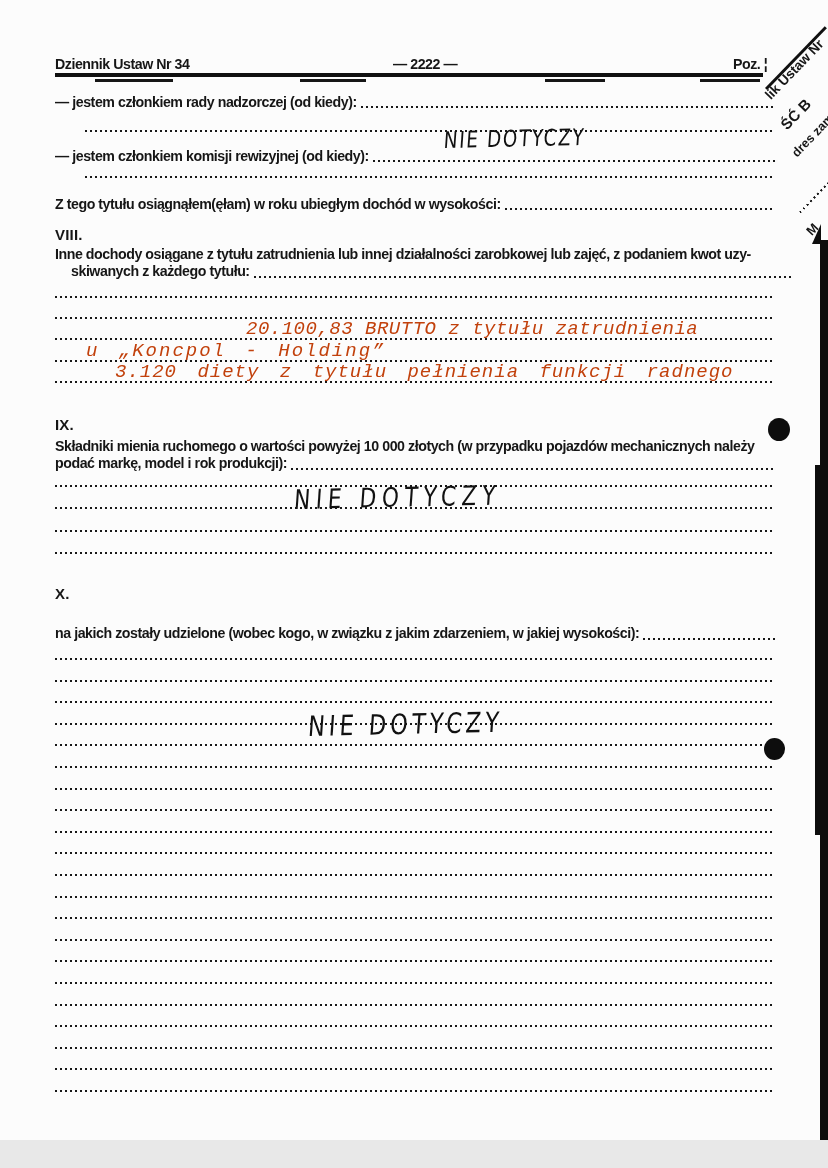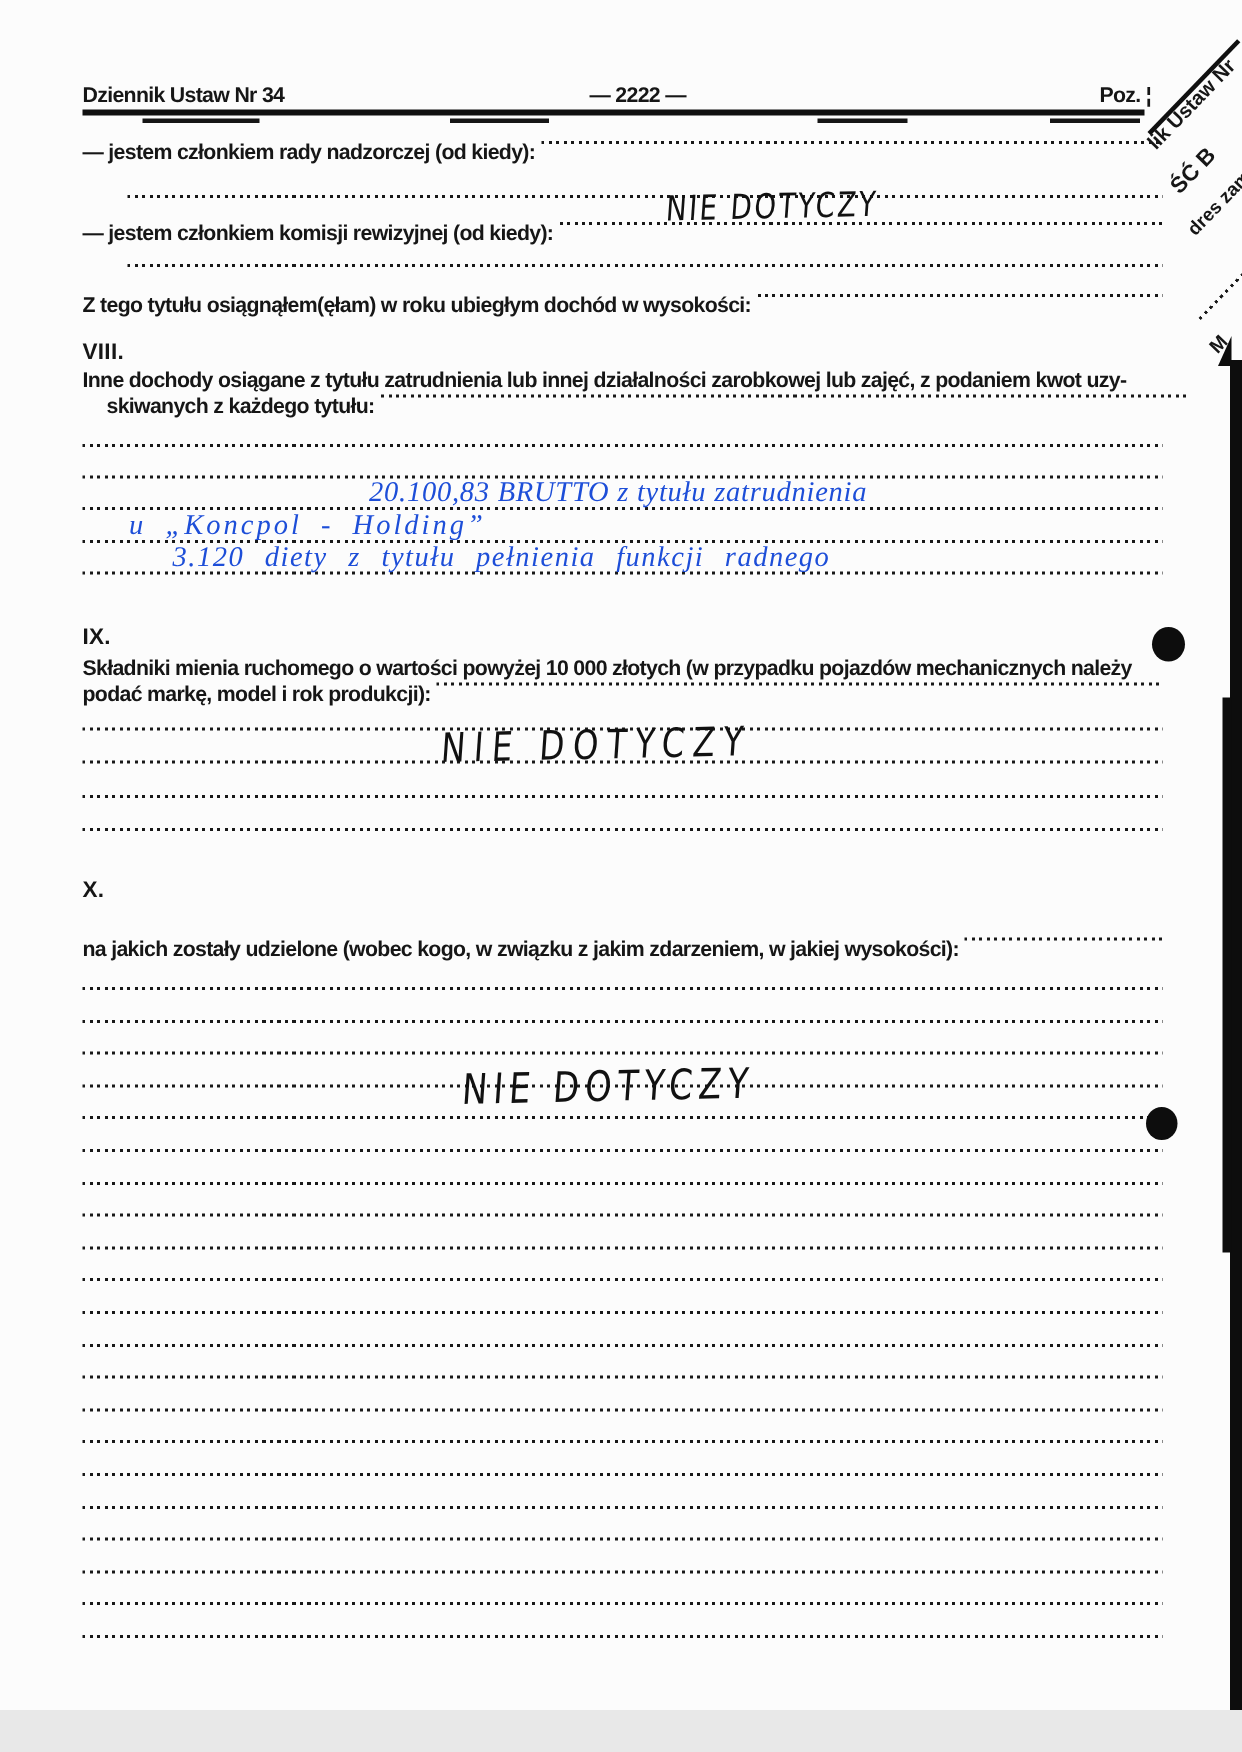--- a/index.html
+++ b/index.html
@@ -2,29 +2,29 @@
 <html><head>
 <meta charset="utf-8">
 <style>
   html,body{margin:0;padding:0;background:#e8e8e8;}
   .page{
     position:relative;width:828px;height:1140px;background:#fcfcfc;
     font-family:"Liberation Sans",sans-serif;color:#161616;overflow:hidden;
   }
   .abs{position:absolute;}
   .lbl{font-size:14.2px;font-weight:bold;letter-spacing:-0.45px;white-space:nowrap;}
-  .row{display:flex;}
+  .row{display:flex;align-items:flex-end;}
   .dotfill{flex:1;height:2px;margin:0 0 2px 4px;
     background:repeating-linear-gradient(90deg,#181818 0 2px,transparent 2px 5px);}
   .dotline{height:2px;width:100%;
     background:repeating-linear-gradient(90deg,#181818 0 2px,transparent 2px 5px);}
   .ruled{display:flex;flex-direction:column;}
   .heading{font-size:15px;font-weight:bold;letter-spacing:0.2px;}
   .para{font-size:14.2px;font-weight:bold;letter-spacing:-0.45px;line-height:17px;white-space:nowrap;}
-  .hw{font-family:Liberation Serif, serif;font-style:italic;color:#1d4ed8;white-space:nowrap;}
+  .hw{font-family:Liberation Mono, monospace;font-style:italic;color:#c2410c;white-space:nowrap;}
   .hw-caps{font-family:"DejaVu Sans",sans-serif;color:#111;white-space:nowrap;
     transform:scaleX(0.8) skewX(-6deg) rotate(-1deg);transform-origin:left bottom;}
   .blackdot{background:#0d0d0d;border-radius:50%;}
   .rot{transform-origin:0 0;transform:rotate(-46deg);white-space:nowrap;font-weight:bold;}
   .rule{background:#101010;}
   .smudge{background:#161616;height:3px;}
 </style>
 </head>
 <body>
 

